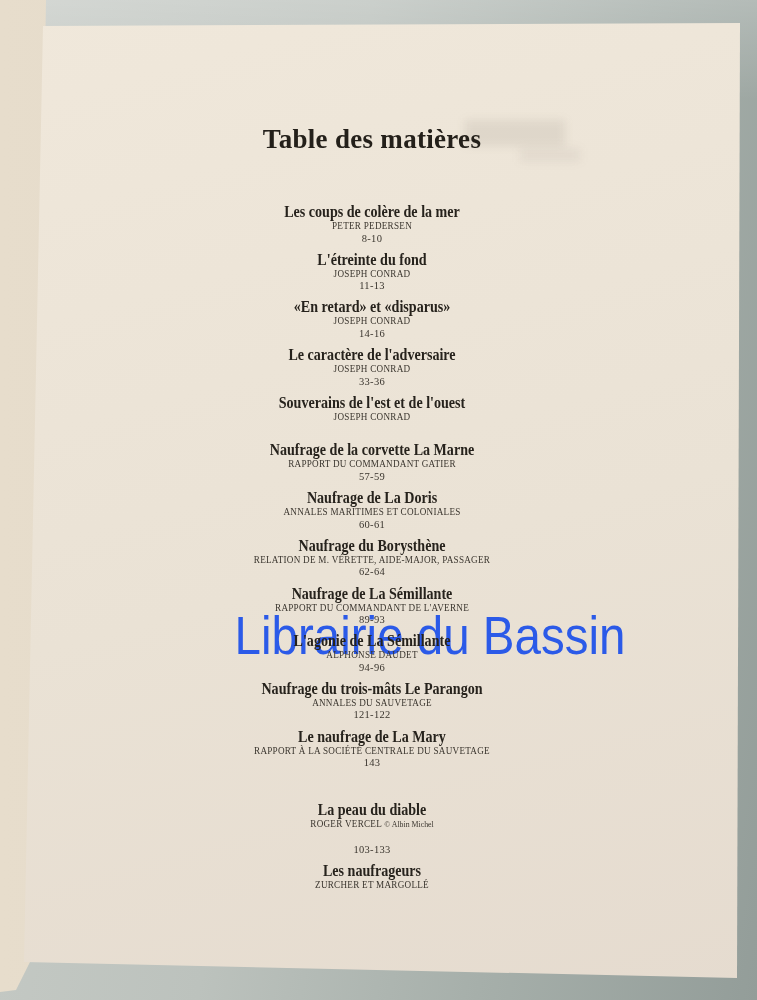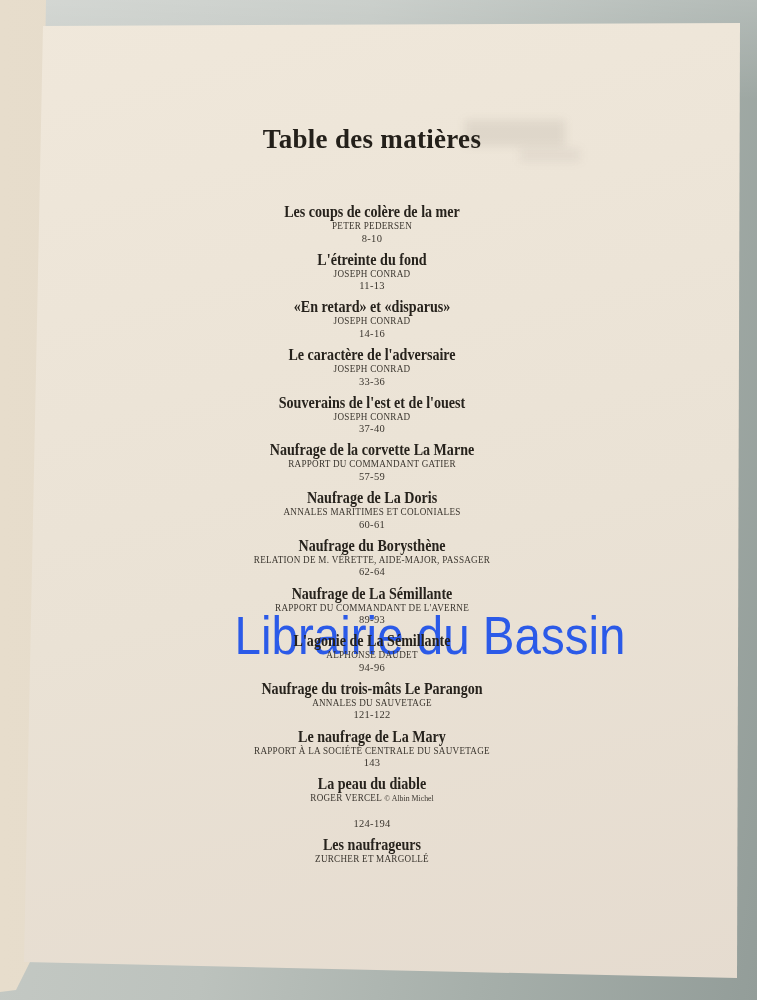--- a/index.html
+++ b/index.html
@@ -41,21 +41,21 @@
 
   .content{position:absolute;z-index:5;left:0;top:0;width:744px;height:1000px;
     text-align:center;color:#28241e;}
   .page-title{
     position:absolute;left:0;top:124px;width:100%;
     font-weight:bold;font-size:27px;line-height:30px;letter-spacing:0.3px;
     color:#24201a;
   }
   .entries{position:absolute;left:0;top:203px;width:100%;}
   .entry{height:47.7px;overflow:visible;}
-  .entry.spaced{height:60.7px;}
+  .entry.spaced{height:60.7px;margin-top:26px;}
   .e-title{
     display:block;font-weight:bold;font-size:16px;line-height:17px;
     transform:scaleX(0.88);transform-origin:center;color:#26221c;
     white-space:nowrap;
   }
   .e-author{
     display:block;font-size:10.5px;line-height:12.5px;letter-spacing:0.3px;
     transform:scaleX(0.87);transform-origin:center;color:#3a352e;
     white-space:nowrap;
   }
@@ -96,21 +96,20 @@
     <span class="e-pages">14-16</span>
   </div>
         <div class="entry">
     <span class="e-title">Le caractère de l'adversaire</span>
     <span class="e-author"><span class="a-text">JOSEPH CONRAD</span></span>
     <span class="e-pages">33-36</span>
   </div>
         <div class="entry">
     <span class="e-title">Souverains de l'est et de l'ouest</span>
     <span class="e-author"><span class="a-text">JOSEPH CONRAD</span></span>
-    <span class="e-pages">37-40</span>
   </div>
         <div class="entry">
     <span class="e-title">Naufrage de la corvette La Marne</span>
     <span class="e-author"><span class="a-text">RAPPORT DU COMMANDANT GATIER</span></span>
     <span class="e-pages">57-59</span>
   </div>
         <div class="entry">
     <span class="e-title">Naufrage de La Doris</span>
     <span class="e-author"><span class="a-text">ANNALES MARITIMES ET COLONIALES</span></span>
     <span class="e-pages">60-61</span>
@@ -136,21 +135,21 @@
     <span class="e-pages">121-122</span>
   </div>
         <div class="entry">
     <span class="e-title">Le naufrage de La Mary</span>
     <span class="e-author"><span class="a-text">RAPPORT À LA SOCIÉTÉ CENTRALE DU SAUVETAGE</span></span>
     <span class="e-pages">143</span>
   </div>
         <div class="entry spaced">
     <span class="e-title">La peau du diable</span>
     <span class="e-author"><span class="a-text">ROGER VERCEL</span> <span class="e-credit">© Albin Michel</span></span>
-    <span class="e-pages">124-194</span>
+    <span class="e-pages">103-133</span>
   </div>
         <div class="entry">
     <span class="e-title">Les naufrageurs</span>
     <span class="e-author"><span class="a-text">ZURCHER ET MARGOLLÉ</span></span>
   </div>
       </div>
   </div>
 </div>
 
 </body></html>

